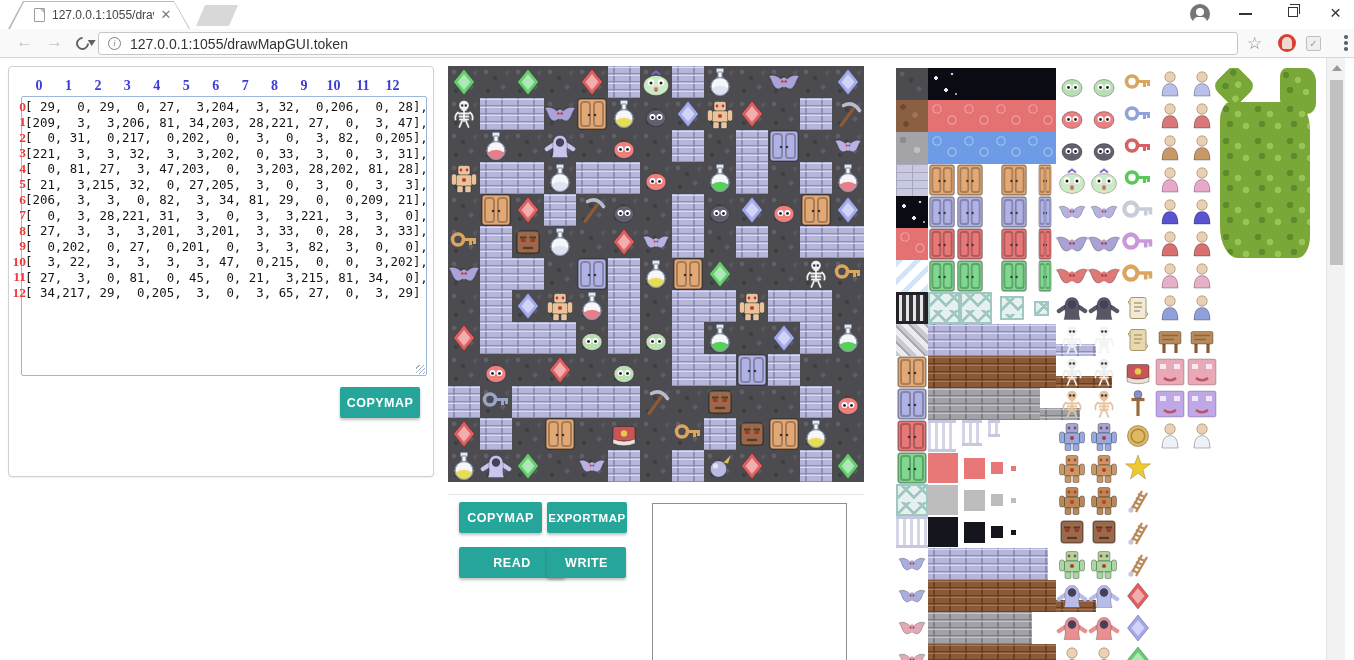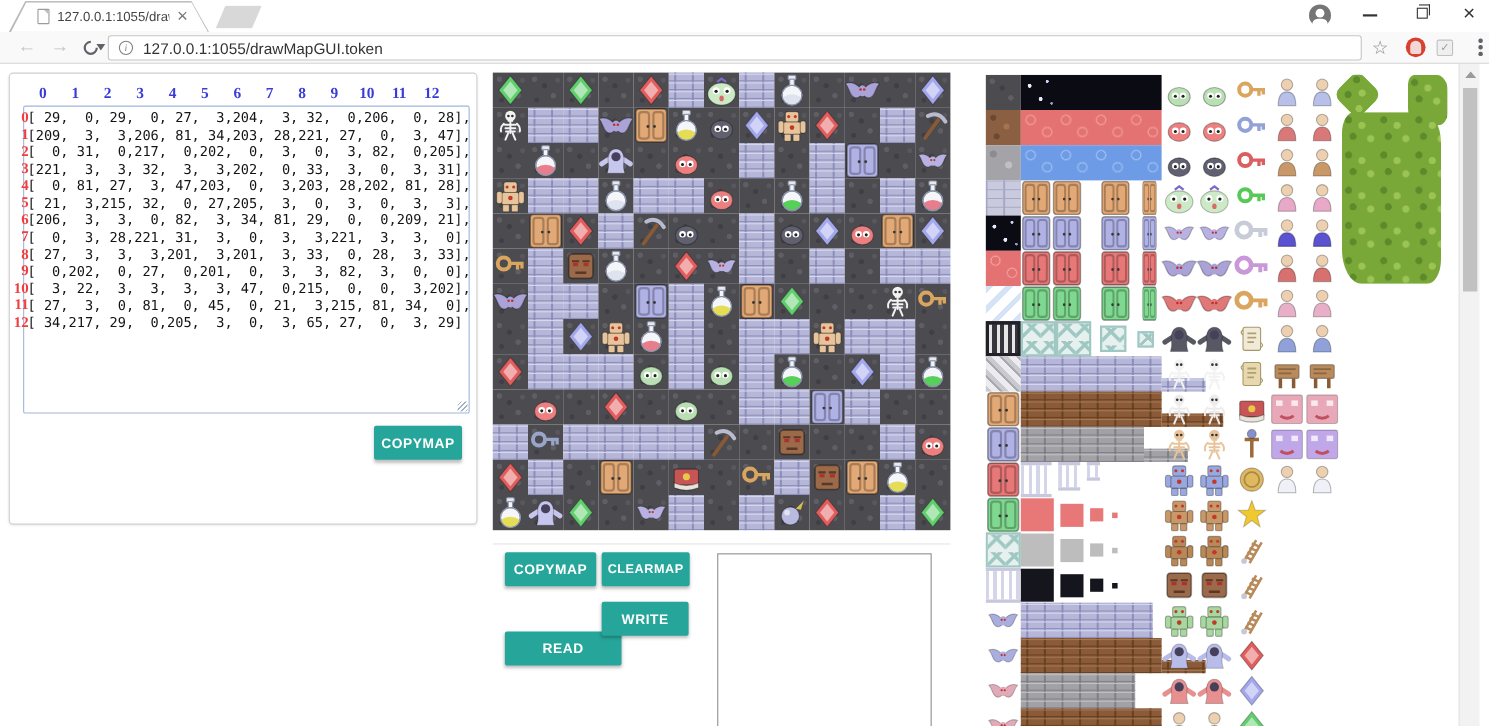--- a/index.html
+++ b/index.html
@@ -57,21 +57,21 @@
 .tile{position:absolute;width:32px;height:32px}
 .t-floor{background:#4c4c50;background-image:radial-gradient(circle at 6px 6px,#5e5e64 2.2px,transparent 2.7px),radial-gradient(circle at 15px 12px,#3f3f45 2.2px,transparent 2.7px),radial-gradient(circle at 23px 21px,#5e5e64 2.2px,transparent 2.7px),radial-gradient(circle at 8px 25px,#3f3f45 2px,transparent 2.5px),radial-gradient(circle at 27px 7px,#57575d 2px,transparent 2.5px);background-size:32px 32px}
 .t-wall{background:#b5b6d8;background-image:linear-gradient(180deg,#d9daf0 1px,transparent 1px),linear-gradient(180deg,#8c8db8 1px,transparent 1px),linear-gradient(90deg,#8c8db8 2px,transparent 2px);background-size:16px 8px,16px 8px,16px 8px;background-position:0 1px,0 7px,5px 0}
 .sym{display:block;width:32px;height:32px}
 .sym.big{width:38px;height:38px;margin:-3px 0 0 -3px}
 
 
 #map-divider{position:absolute;left:448px;top:436px;width:416px;height:1px;background:#e4e4e4}
 #clearmap-btn{left:459px;top:444px;width:83px;height:31px}
 #exportmap-btn{left:547px;top:444px;width:80px;height:31px;font-size:11.5px}
-#read-btn{left:459px;top:516px;width:106px;height:31px}
+#read-btn{left:459px;top:489px;width:106px;height:31px}
 #write-btn{left:547px;top:489px;width:79px;height:31px}
 #filename-input{position:absolute;left:459px;top:530px;width:178px;height:31px;border:1px solid #b9b9b9;border-radius:2px;padding:0 10px;font-size:14px;color:#333;outline:none;font-family:"Liberation Sans",sans-serif}
 #filename-input::placeholder{color:#9e9e9e}
 #output-box{position:absolute;left:652px;top:445px;width:195px;height:160px;background:#fff;border:1px solid #8f8f8f}
 
 
 #tileset-panel{position:absolute;left:896px;top:10px;width:434px;height:592px;overflow:hidden}
 .tx{position:absolute}
 .tx-darkstone{background:#4c4c50;background-image:radial-gradient(circle at 6px 6px,#5e5e64 2.2px,transparent 2.7px),radial-gradient(circle at 15px 12px,#3f3f45 2.2px,transparent 2.7px),radial-gradient(circle at 23px 21px,#5e5e64 2.2px,transparent 2.7px)}
 .tx-dirt{background:#8a5f42;background-image:radial-gradient(circle at 7px 7px,#6d492f 2.5px,transparent 3px),radial-gradient(circle at 19px 15px,#a3744f 2.5px,transparent 3px),radial-gradient(circle at 10px 24px,#6d492f 2.5px,transparent 3px)}
@@ -803,21 +803,21 @@
       <div class="tile t-wall" style="left: 352px; top: 384px; width: 32px; height: 32px; position: absolute;"></div>
       <div class="tile t-floor" style="left: 384px; top: 384px; width: 32px; height: 32px; position: absolute;">
         <svg viewBox="0 0 32 32" class="sym" style="color: rgb(98, 206, 110);">
           <use href="#s-gem"></use>
         </svg>
       </div>
     </div>
 
   <div id="map-divider"></div>
   <button class="btn" id="clearmap-btn">COPYMAP</button>
-  <button class="btn" id="exportmap-btn">CLEARMAP</button>
+  <button class="btn" id="exportmap-btn">EXPORTMAP</button>
   <button class="btn" id="read-btn">READ</button>
   <button class="btn" id="write-btn">WRITE</button>
   <div id="output-box"></div>
 
   <div id="tileset-panel">
       <div class="tx tx-darkstone" style="left: 0px; top: 0px; width: 32px; height: 32px; position: absolute;"></div>
       <div class="tx tx-dirt" style="left: 0px; top: 32px; width: 32px; height: 32px; position: absolute;"></div>
       <div class="tx tx-graystone" style="left: 0px; top: 64px; width: 32px; height: 32px; position: absolute;"></div>
       <div class="tx tx-brick_light" style="left: 0px; top: 96px; width: 32px; height: 32px; position: absolute;"></div>
       <div class="tx tx-starfield" style="left: 0px; top: 128px; width: 32px; height: 32px; position: absolute;"></div>

